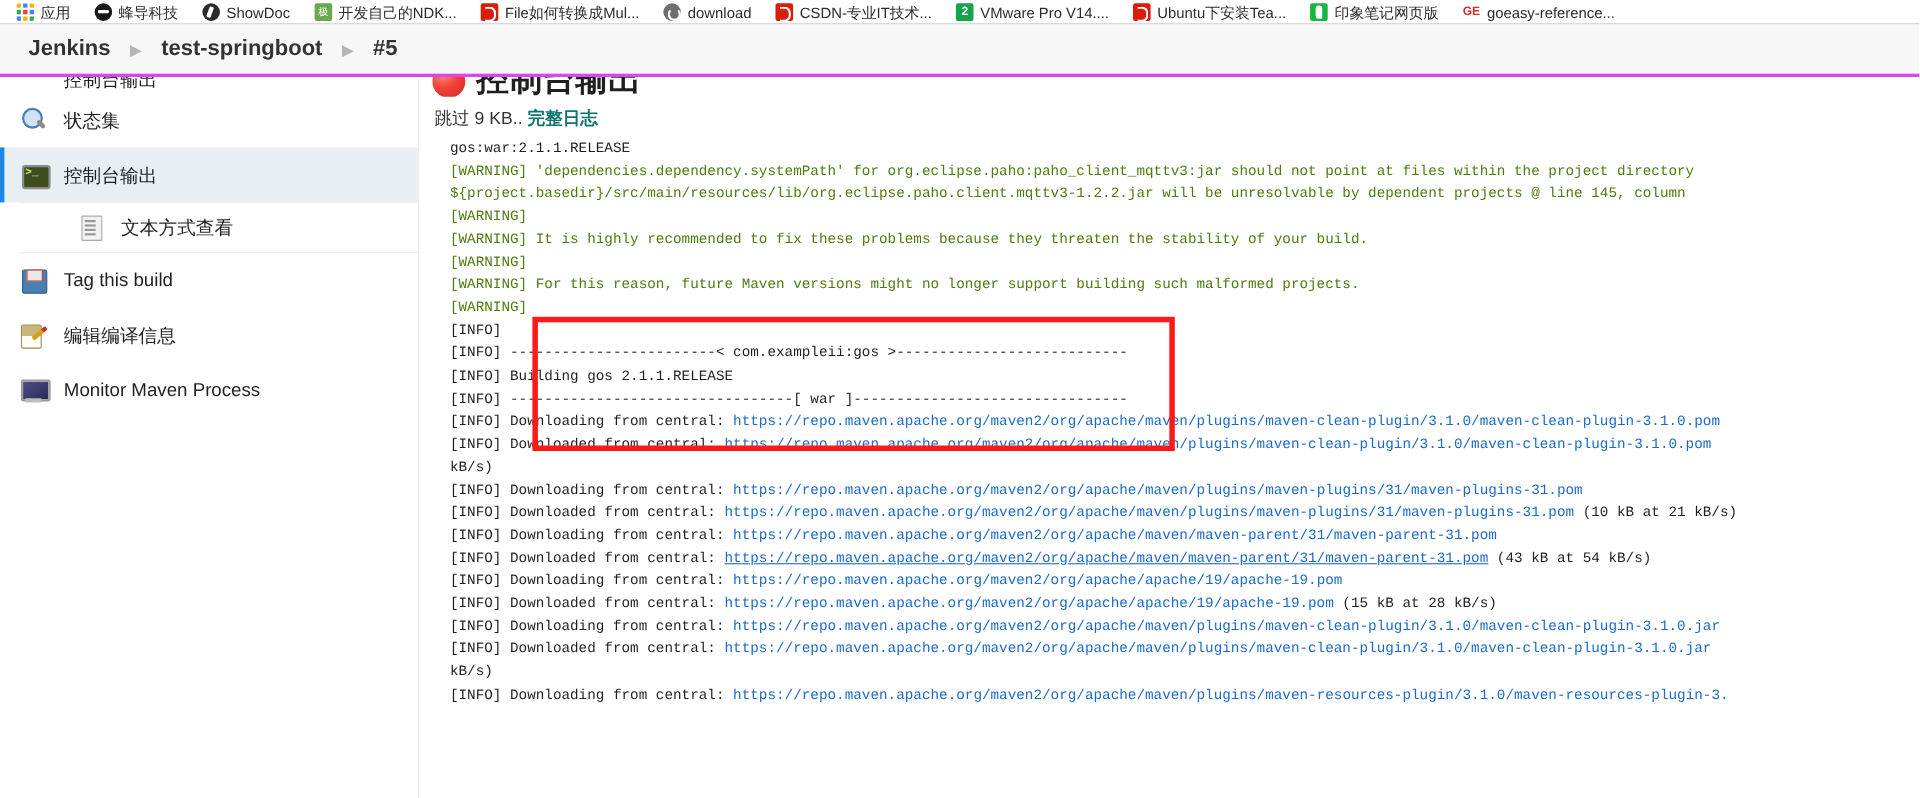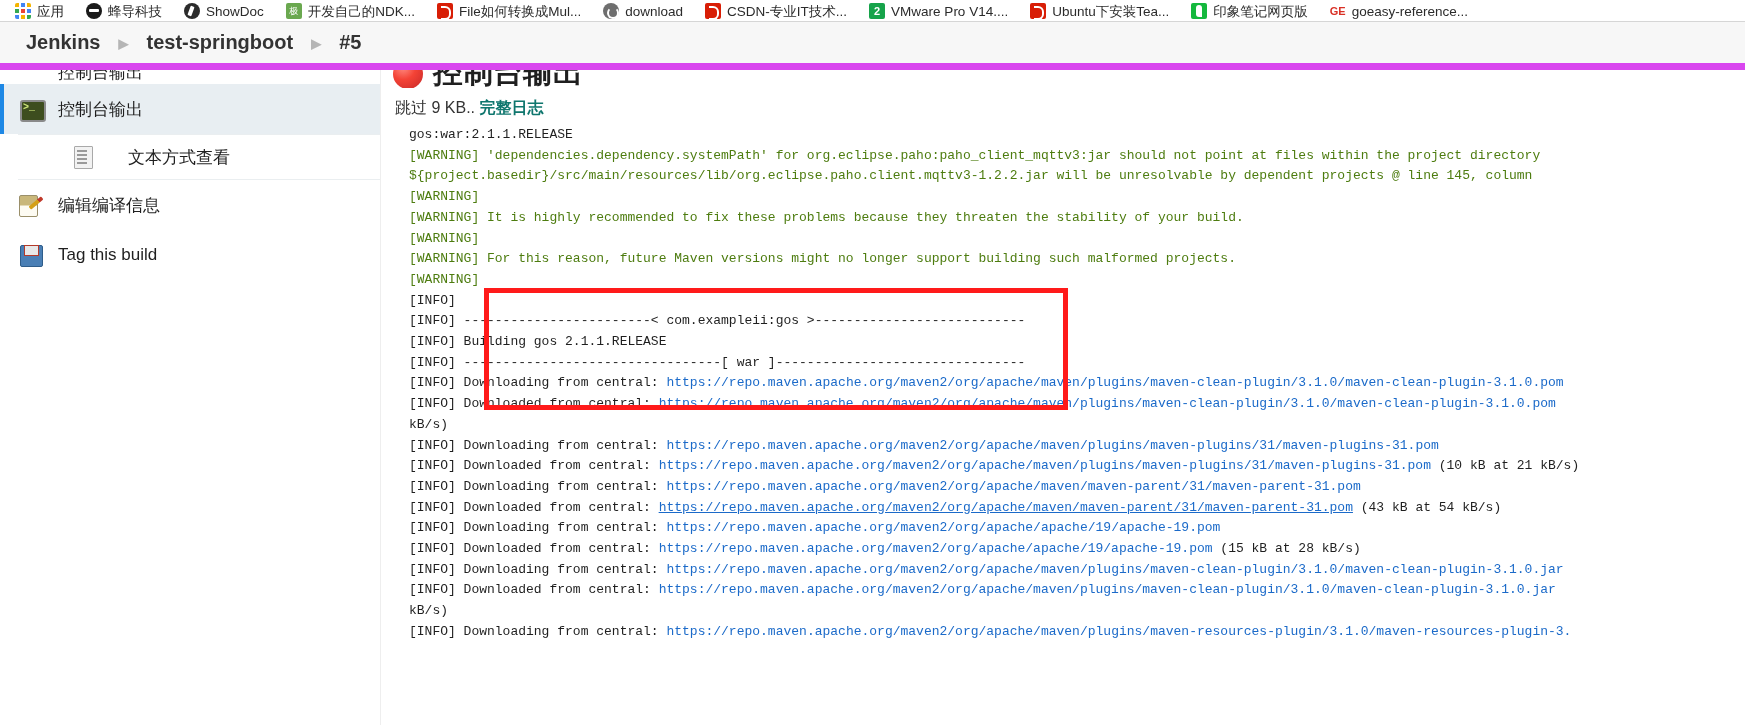--- a/index.html
+++ b/index.html
@@ -66,21 +66,21 @@
   .ico-gray::after{content:"";position:absolute;left:4px;top:4px;width:8px;height:8px;border:2px solid #fff;border-radius:50%;border-top-color:transparent;}
   .ico-vm { background:#16a34a; border-radius:2px; color:#fff; font-size:11px; line-height:16px; text-align:center; font-weight:bold; }
   .ico-evernote { background:#14b83d; border-radius:2px; }
   .ico-evernote::after{content:"";position:absolute;left:5px;top:2px;width:6px;height:12px;background:#fff;border-radius:3px 3px 0 3px;}
   .ico-ge { background:transparent; color:#d93025; font-size:11px; font-weight:bold; line-height:16px; }
 
   
   #breadcrumb-bar {
     height: 48px;
     background: #f7f7f7;
-    border-bottom: 7px solid #d946ef;
+    border-bottom: 3px solid #d946ef;
     display: flex;
     align-items: center;
     padding-left: 26px;
     font-size: 20px;
     font-weight: bold;
     color: #333;
     gap: 0;
   }
   .crumb { color: #333; text-decoration: none; cursor: pointer; }
   .crumb-sep {
@@ -122,21 +122,21 @@
   .side-item.active {
     background: #e8eef2;
     border-left-color: #1e88e5;
   }
   .side-item.clipped { height: 14px; overflow: hidden; align-items: flex-end; }
   .side-sub {
     display: flex;
     align-items: center;
     height: 46px;
     padding-left: 52px;
-    gap: 32px;
+    gap: 14px;
     font-size: 17px;
     color: #1f1f1f;
     cursor: pointer;
     border-top: 1px solid #eaeef0;
     border-bottom: 1px solid #eaeef0;
     margin-left: 18px;
   }
   .si-label { position: relative; top: 0px; }
 
   .sicon { width: 26px; height: 26px; flex: 0 0 26px; position: relative; display:inline-block; }
@@ -288,35 +288,43 @@
   </div>
 
 <div id="page">
 
   <div id="sidebar">
     <div class="side-item clipped">
       <span class="sicon sic-clip"></span>
       <span class="si-label">控制台输出</span>
     </div>
     <div id="sidebar-items">
+        <div class="side-item">
+          <span class="sicon sic-search"></span>
+          <span class="si-label">状态集</span>
+        </div>
         <div class="side-item active">
           <span class="sicon sic-term"></span>
           <span class="si-label">控制台输出</span>
         </div>
         <div class="side-sub">
           <span class="sicon sic-doc"></span>
           <span class="si-label">文本方式查看</span>
         </div>
         <div class="side-item">
+          <span class="sicon sic-save"></span>
+          <span class="si-label">Tag this build</span>
+        </div>
+        <div class="side-item">
           <span class="sicon sic-edit"></span>
           <span class="si-label">编辑编译信息</span>
         </div>
         <div class="side-item">
-          <span class="sicon sic-save"></span>
-          <span class="si-label">Tag this build</span>
+          <span class="sicon sic-mon"></span>
+          <span class="si-label">Monitor Maven Process</span>
         </div>
       </div>
   </div>
 
   <div id="main">
 
     <div id="console-title">
       <span class="ball-red"></span>
       <span>控制台输出</span>
     </div>

